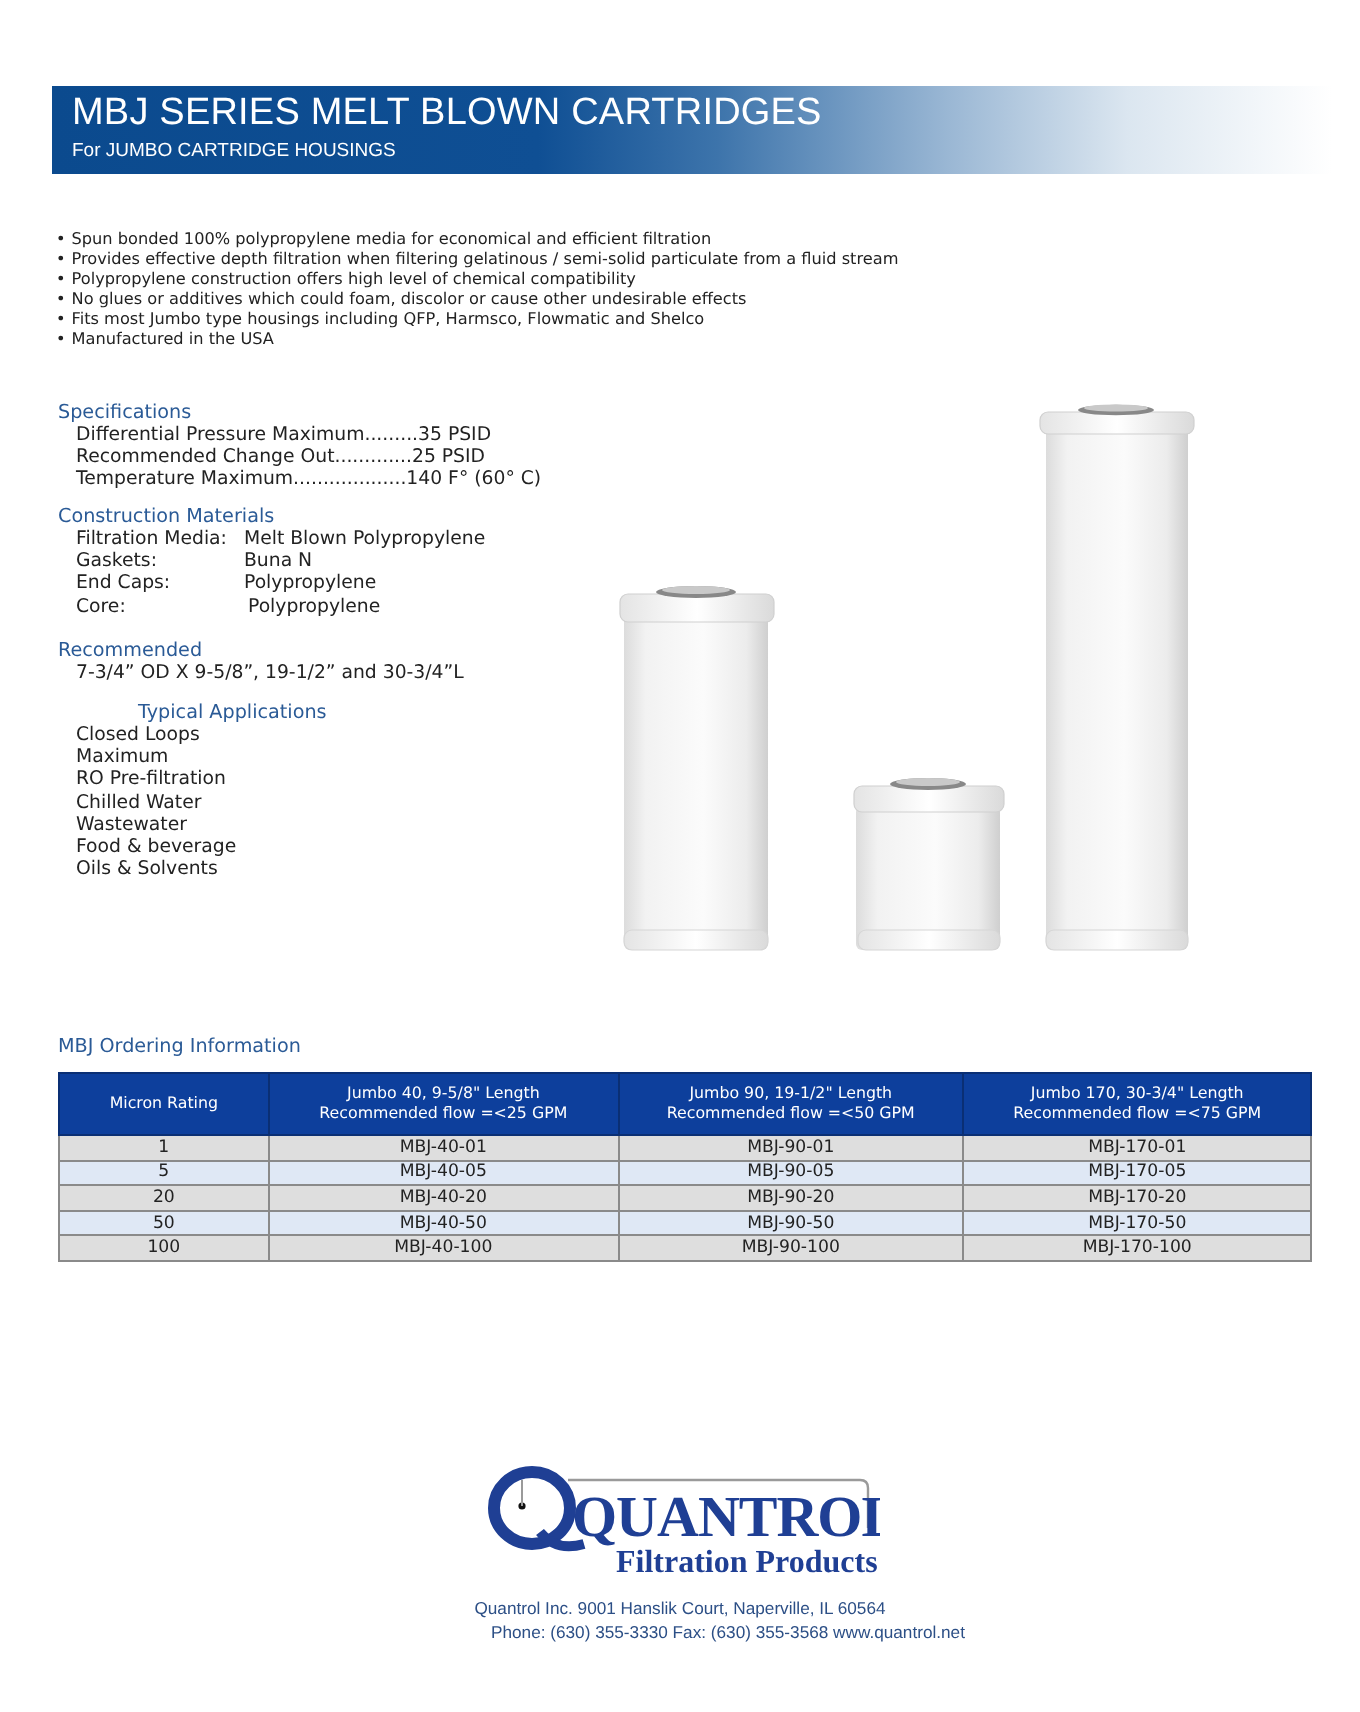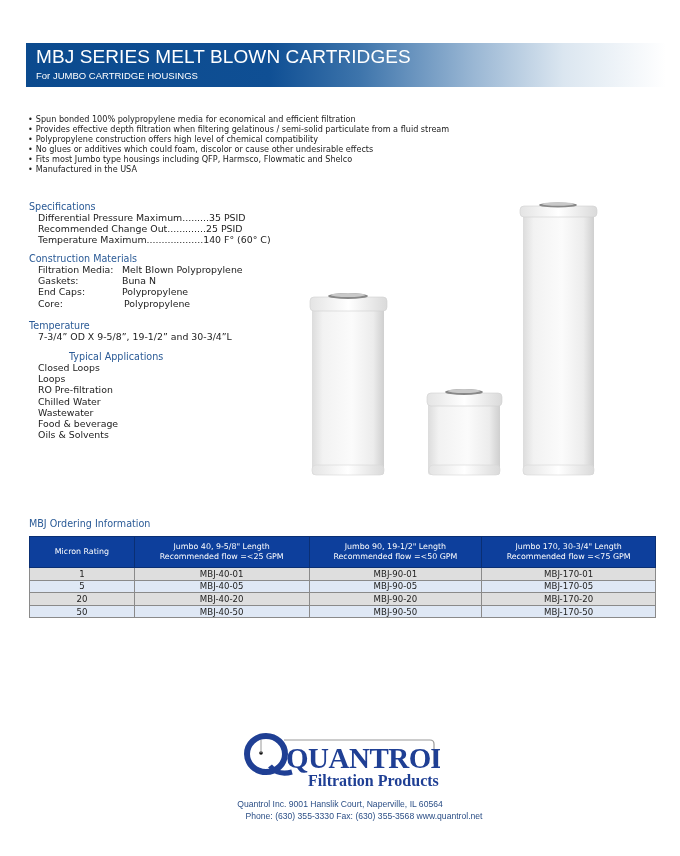--- a/index.html
+++ b/index.html
@@ -71,27 +71,27 @@
   <div class="kv">
       <span class="k">End Caps:</span>
       <span>Polypropylene</span>
     </div>
   <div class="kv">
       <span class="k core">Core:</span>
       <span>Polypropylene</span>
     </div>
 </div>
 
-<div class="sec-head" style="top:320px;">Temperature</div>
+<div class="sec-head" style="top:320px;">Recommended</div>
 <div class="sec-body" style="top:331px;">7-3/4” OD X 9-5/8”, 19-1/2” and 30-3/4”L</div>
 
 <div class="sec-head" style="top:351px;margin-left:40px;">Typical Applications</div>
 <div class="sec-body" style="top:362px;">
   <div>Closed Loops</div>
-  <div>Loops</div>
+  <div>Maximum</div>
   <div>RO Pre-filtration</div>
   <div>Chilled Water</div>
   <div>Wastewater</div>
   <div>Food &amp; beverage</div>
   <div>Oils &amp; Solvents</div>
 </div>
 
 <svg class="photo" viewBox="0 0 380 290" xmlns="http://www.w3.org/2000/svg">
   <defs>
     <linearGradient id="cyl" x1="0" x2="1" y1="0" y2="0">
@@ -176,20 +176,26 @@
       <td>MBJ-40-20</td>
       <td>MBJ-90-20</td>
       <td>MBJ-170-20</td>
     </tr>
     <tr class="even">
       <td>50</td>
       <td>MBJ-40-50</td>
       <td>MBJ-90-50</td>
       <td>MBJ-170-50</td>
     </tr>
+    <tr class="odd">
+      <td>100</td>
+      <td>MBJ-40-100</td>
+      <td>MBJ-90-100</td>
+      <td>MBJ-170-100</td>
+    </tr>
   </tbody>
 </table>
 
 <svg class="logo" viewBox="0 0 196 58" xmlns="http://www.w3.org/2000/svg">
   <path d="M40 8 L186 8 Q190 8 190 12 L190 32" fill="none" stroke="#9a9a9a" stroke-width="1.2"></path>
   <ellipse cx="22" cy="22" rx="19" ry="18" fill="none" stroke="#1f3f94" stroke-width="6"></ellipse>
   <path d="M26 34 Q34 44 48 40" fill="none" stroke="#1f3f94" stroke-width="5"></path>
   <circle cx="17" cy="21" r="1.8" fill="#111"></circle>
   <line x1="17" y1="21" x2="17" y2="8" stroke="#9a9a9a" stroke-width="1"></line>
   <text x="42" y="36" font-family="Liberation Serif, serif" font-weight="bold" font-size="29" fill="#1f3f94" letter-spacing="-0.5">QUANTROL</text>

